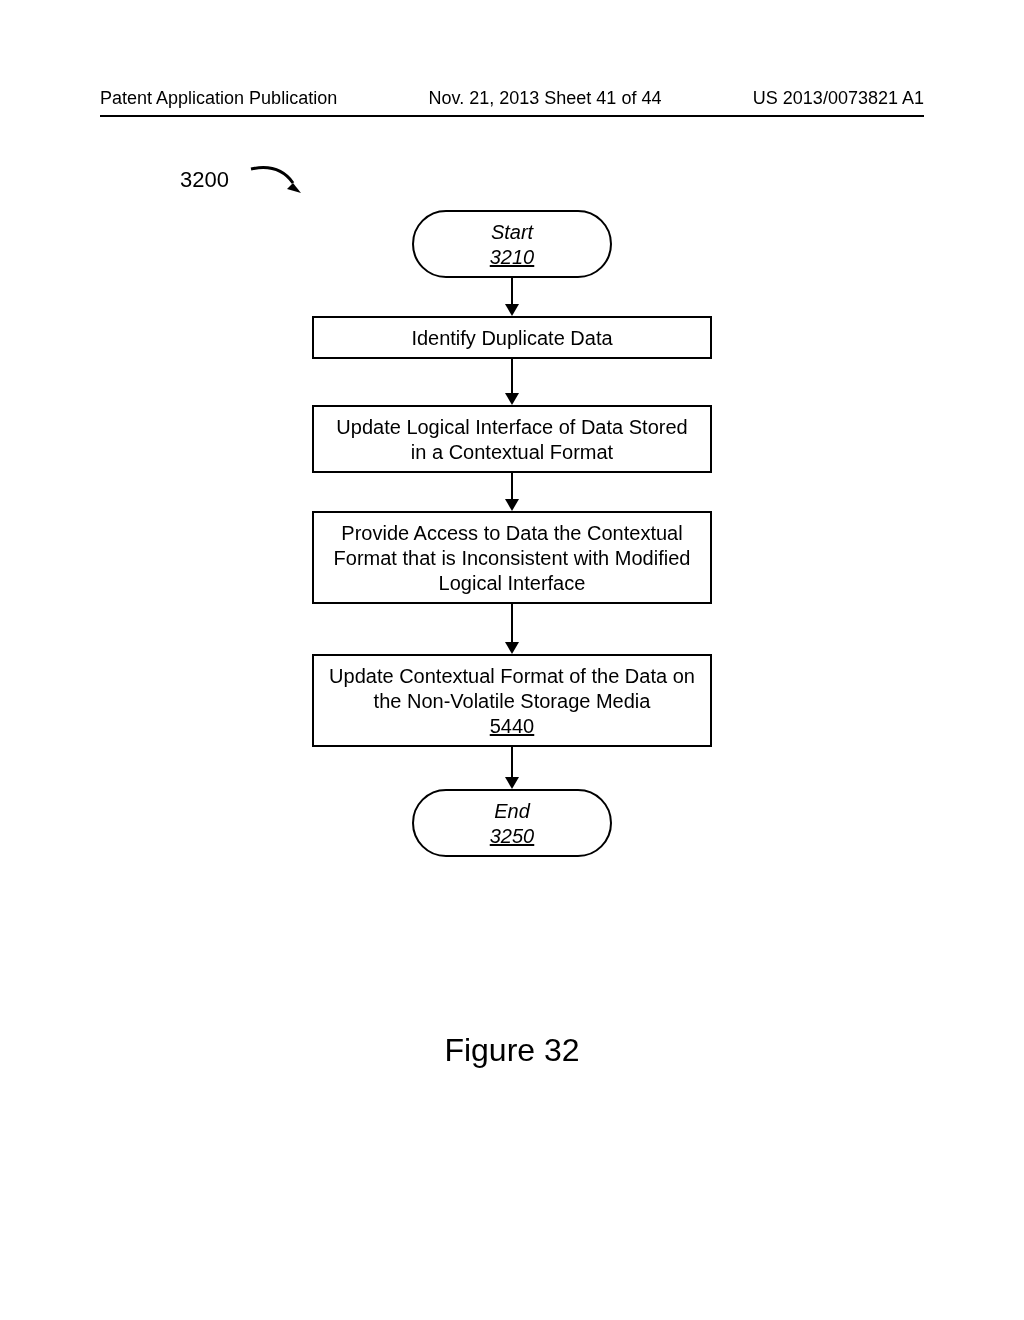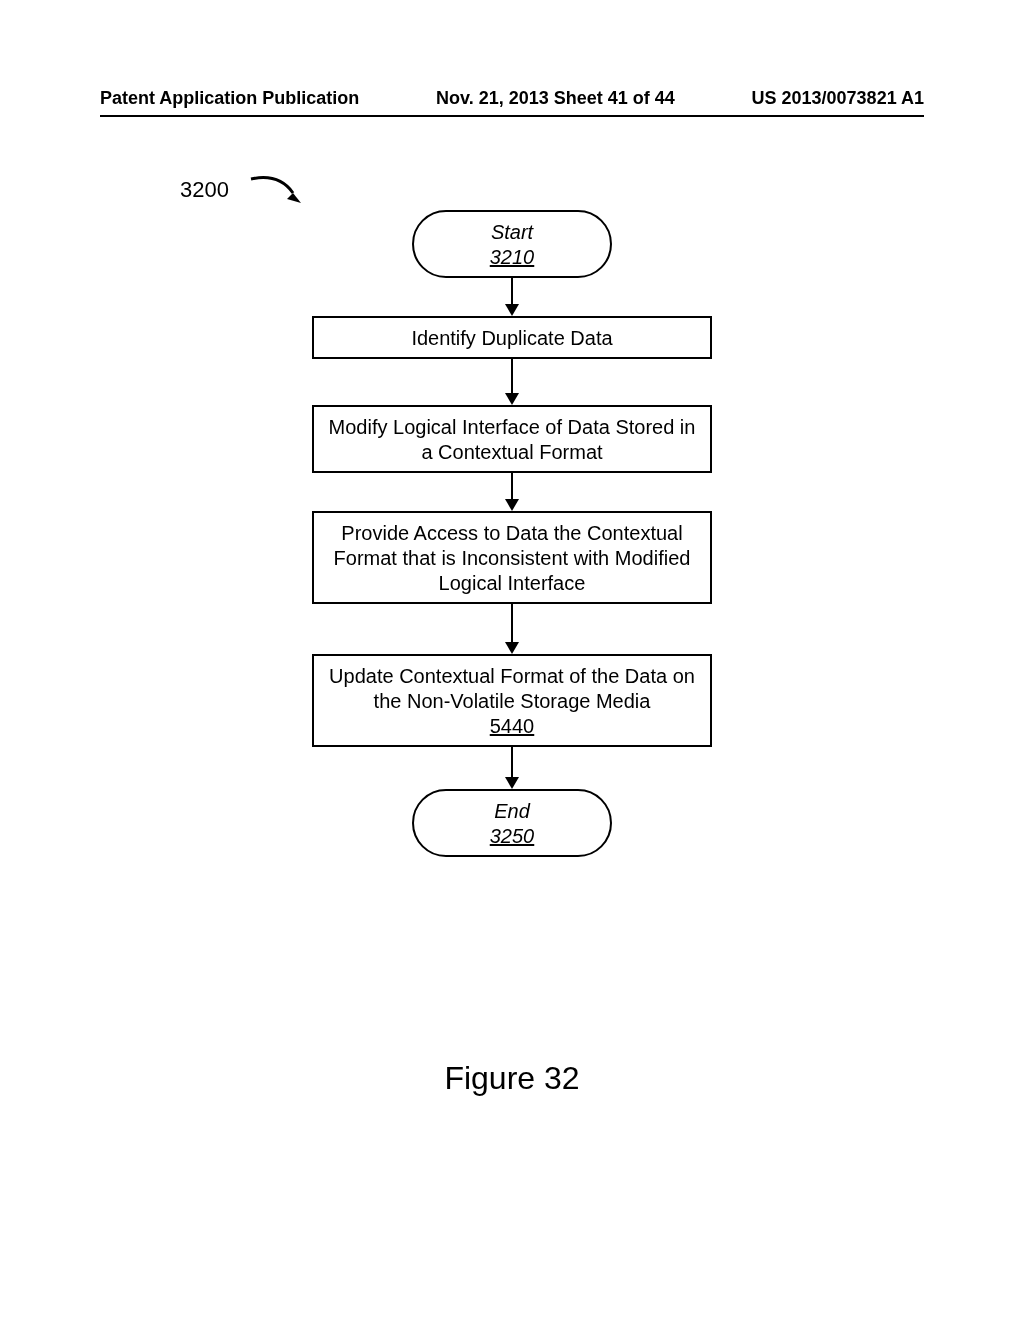--- a/index.html
+++ b/index.html
@@ -12,31 +12,31 @@
     width: 1024px;
     height: 1320px;
     position: relative;
     box-sizing: border-box;
     padding: 88px 100px 0 100px;
   }
   .header-line {
     display: flex;
     justify-content: space-between;
     font-size: 18px;
-    font-weight: bold;
+    font-weight: normal;
     margin-bottom: 6px;
   }
   .hr {
     border-top: 2px solid #000;
     margin-bottom: 50px;
   }
   .flow-ref {
     position: absolute;
     left: 180px;
-    top: 175px;
+    top: 165px;
     font-size: 22px;
     display: flex;
     align-items: center;
     gap: 20px;
     justify-content: space-between;
   }
   .curved-arrow svg { display: block; }
   .flowchart {
     position: absolute;
     left: 50%;
@@ -83,21 +83,21 @@
   .arrow .head {
     width: 0; height: 0;
     border-left: 7px solid transparent;
     border-right: 7px solid transparent;
     border-top: 12px solid #000;
   }
   .figure-caption {
     position: absolute;
     left: 50%;
     transform: translateX(-50%);
-    top: 1060px;
+    top: 1032px;
     font-size: 32px;
   }
 </style>
 </head>
 <body>
 
 <div class="page">
 
   <div class="header-line">
     <span>Patent Application Publication</span>
@@ -129,21 +129,21 @@
 
     <div class="node process">
       <div>Identify Duplicate Data</div>
     </div>
     <div class="arrow">
       <div class="shaft" style="height:34px"></div>
         <div class="head"></div>
     </div>
 
     <div class="node process">
-      <div>Modify Logical Interface of Data Stored in a Contextual Format</div>
+      <div>Update Logical Interface of Data Stored in a Contextual Format</div>
     </div>
     <div class="arrow">
       <div class="shaft" style="height:26px"></div>
         <div class="head"></div>
     </div>
 
     <div class="node process">
       <div>Provide Access to Data the Contextual Format that is Inconsistent with Modified Logical Interface</div>
     </div>
     <div class="arrow">

